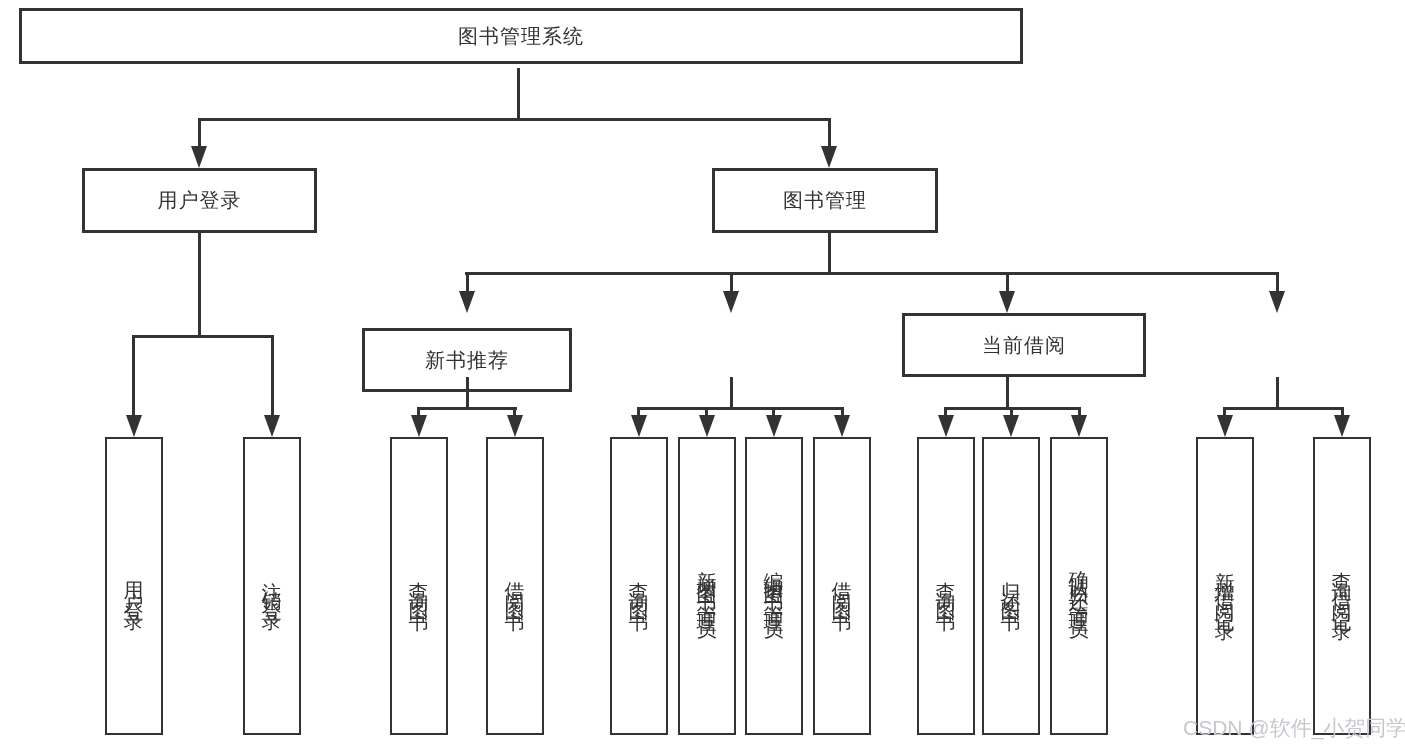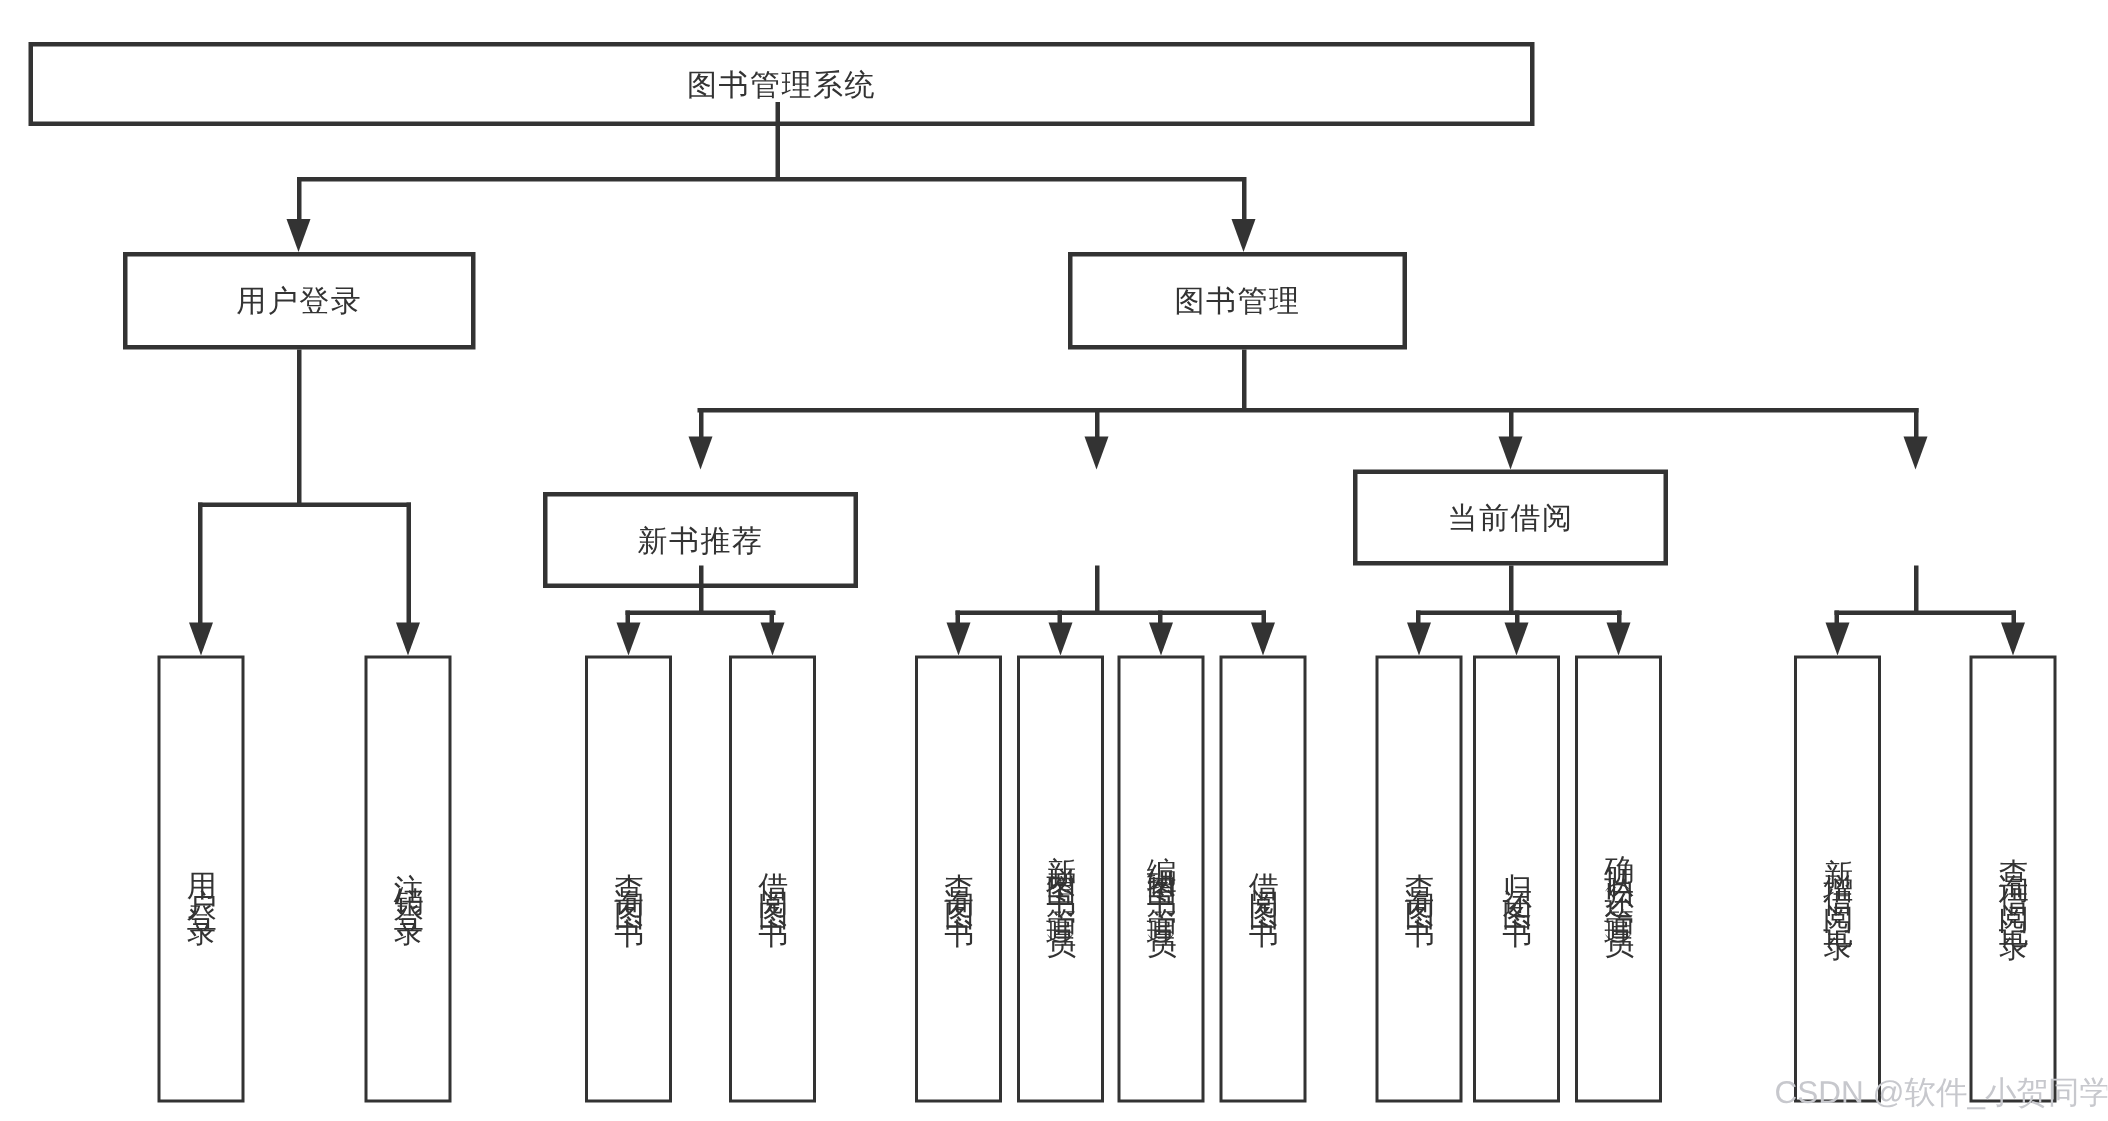--- a/index.html
+++ b/index.html
@@ -52,21 +52,21 @@
     color:#c7c8cd;
     white-space:nowrap;
     z-index:5;
   }
 </style>
 </head>
 <body>
 
 <div class="stage">
 
-  <div class="box" style="left:19px;top:28px;width:1004px;height:56px">
+  <div class="box" style="left:19px;top:8px;width:1004px;height:56px">
     <span class="hlabel">图书管理系统</span>
   </div>
 
   <div class="vline" style="left:517px;top:68px;height:50px"></div>
   <div class="hline" style="left:198px;top:118px;width:632px"></div>
   <div class="vline" style="left:198px;top:118px;height:30px"></div>
   <div class="arrow" style="left:191px;top:146px"></div>
   <div class="vline" style="left:828px;top:118px;height:30px"></div>
   <div class="arrow" style="left:821px;top:146px"></div>
 
@@ -91,21 +91,21 @@
   <div class="vline" style="left:730px;top:272px;height:21px"></div>
   <div class="arrow" style="left:723px;top:291px"></div>
   <div class="vline" style="left:1006px;top:272px;height:21px"></div>
   <div class="arrow" style="left:999px;top:291px"></div>
   <div class="vline" style="left:1276px;top:272px;height:21px"></div>
   <div class="arrow" style="left:1269px;top:291px"></div>
 
   <div class="box" style="left:362px;top:328px;width:210px;height:64px">
     <span class="hlabel">新书推荐</span>
   </div>
-  <div class="box" style="left:902px;top:313px;width:210px;height:64px">
+  <div class="box" style="left:902px;top:313px;width:244px;height:64px">
     <span class="hlabel">当前借阅</span>
   </div>
 
   <div class="vline" style="left:466px;top:377px;height:32px"></div>
   <div class="hline" style="left:417px;top:407px;width:100px"></div>
   <div class="vline" style="left:417px;top:407px;height:10px"></div>
   <div class="arrow" style="left:411px;top:415px"></div>
   <div class="vline" style="left:513px;top:407px;height:10px"></div>
   <div class="arrow" style="left:507px;top:415px"></div>
 

